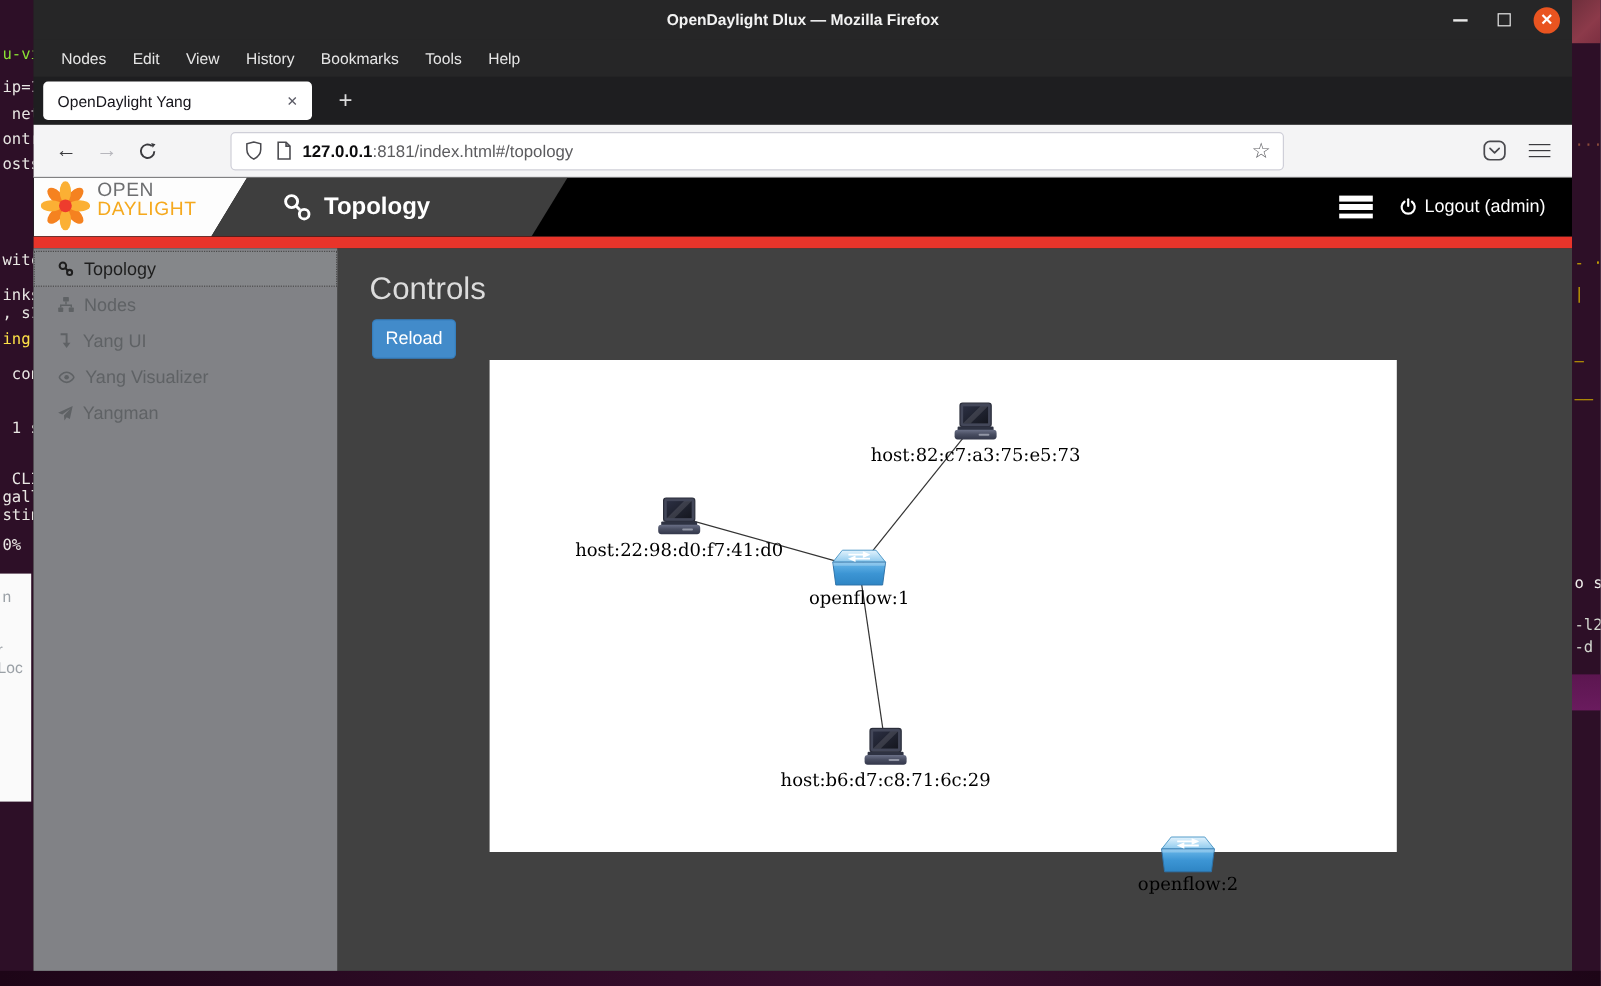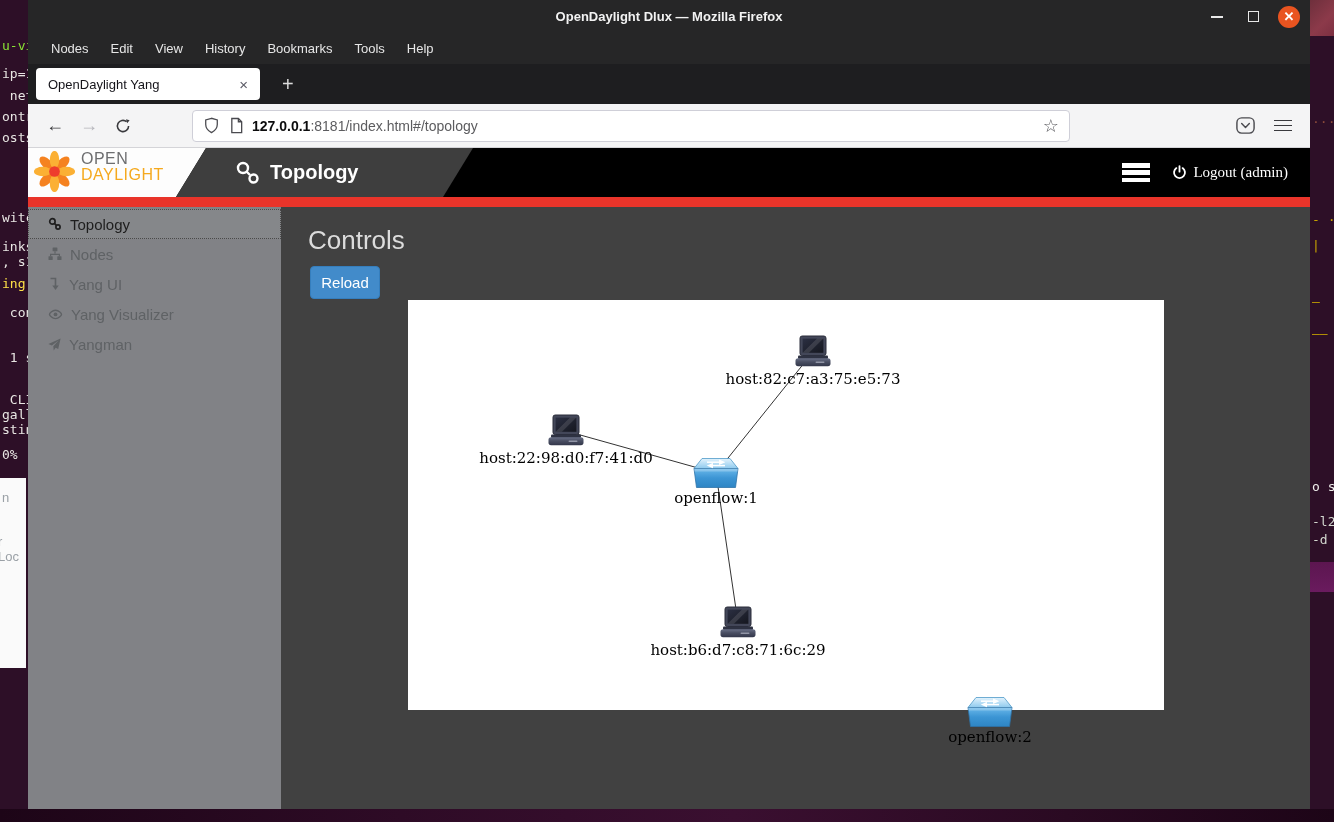--- a/index.html
+++ b/index.html
@@ -52,21 +52,21 @@
   #hdr-gray { position:absolute; left:0; top:0; width:460px; height:49px; background:#3e3e3e; clip-path:polygon(178px 0,445px 0,415px 100%,148px 100%); }
   #logo { position:absolute; left:6px; top:3px; display:flex; align-items:flex-start; gap:6px; }
   #logo-text { line-height:1.02; font-size:16px; letter-spacing:0.5px; }
   #logo-text .l1 { color:#6d6e70; }
   #logo-text .l2 { color:#f5a91e; }
   #banner { position:absolute; left:207px; top:0; height:49px; display:flex; align-items:center; gap:9px; }
   #banner-title { color:#fff; font-size:20px; font-weight:bold; }
   #hdr-right { position:absolute; right:22px; top:0; height:49px; display:flex; align-items:center; gap:22px; }
   .hamb-big { width:28px; height:19px; display:flex; flex-direction:column; justify-content:space-between; }
   .hamb-big i { display:block; height:4.5px; background:#fff; }
-  #logout { display:flex; align-items:center; gap:6px; color:#fff; font-size:15px;font-family:Liberation Serif, serif; }
+  #logout { display:flex; align-items:center; gap:6px; color:#fff; font-size:15px; }
   #red-stripe { height:10px; background:#e9342a; }
 
   
   #content { position:relative; display:flex; height:602px; background:#414141; }
   #sidebar { width:253px; background:#818286; padding-top:2px; flex:none; }
   .side-item { height:30px; display:flex; align-items:center; gap:8px; padding-left:20px; font-size:15px; color:#5f6265; }
   .side-item svg { flex:none; }
   .side-item.active { color:#1e1e1e; background:#85878a; outline:1px dotted #4a4a4a; outline-offset:-1px; }
   #main { position:relative; flex:1; }
   #controls-heading { position:absolute; left:27px; top:18px; font-size:26px; color:#dcdcdc; }

